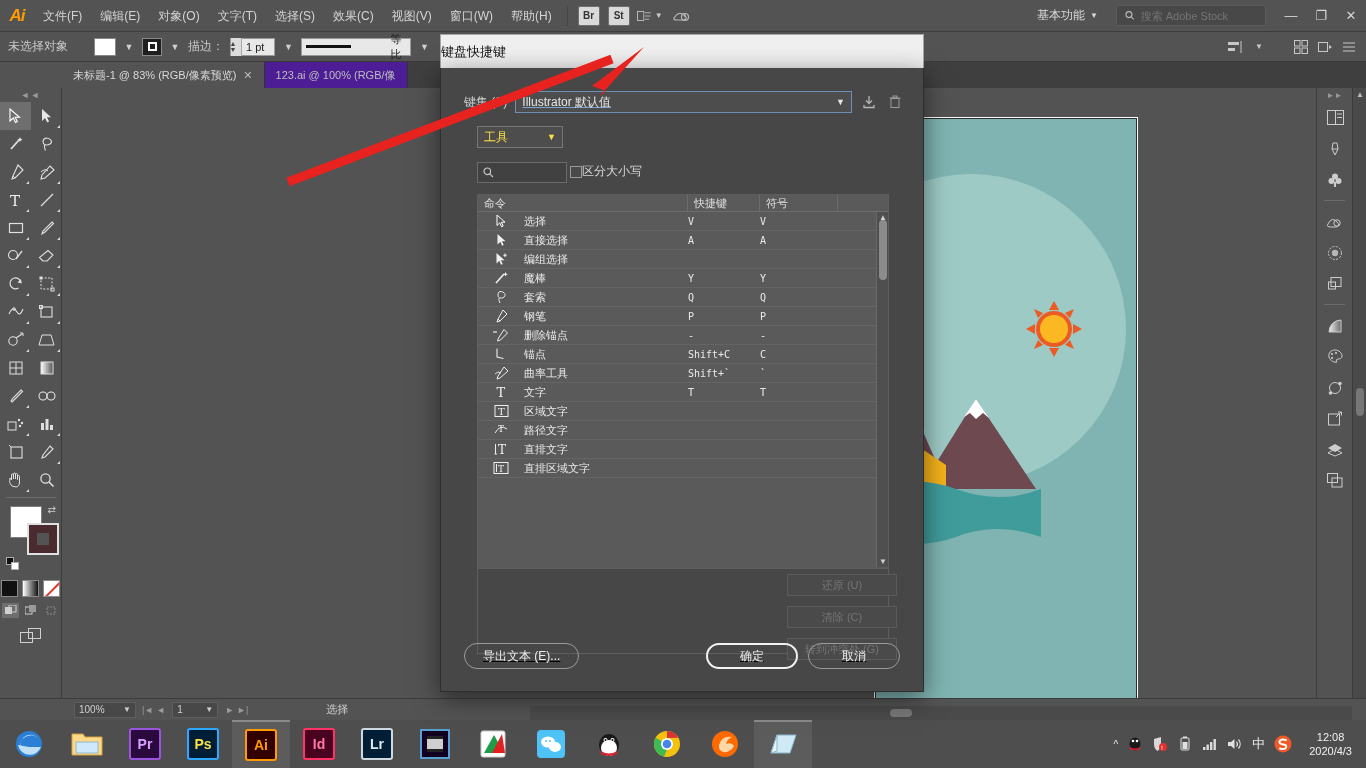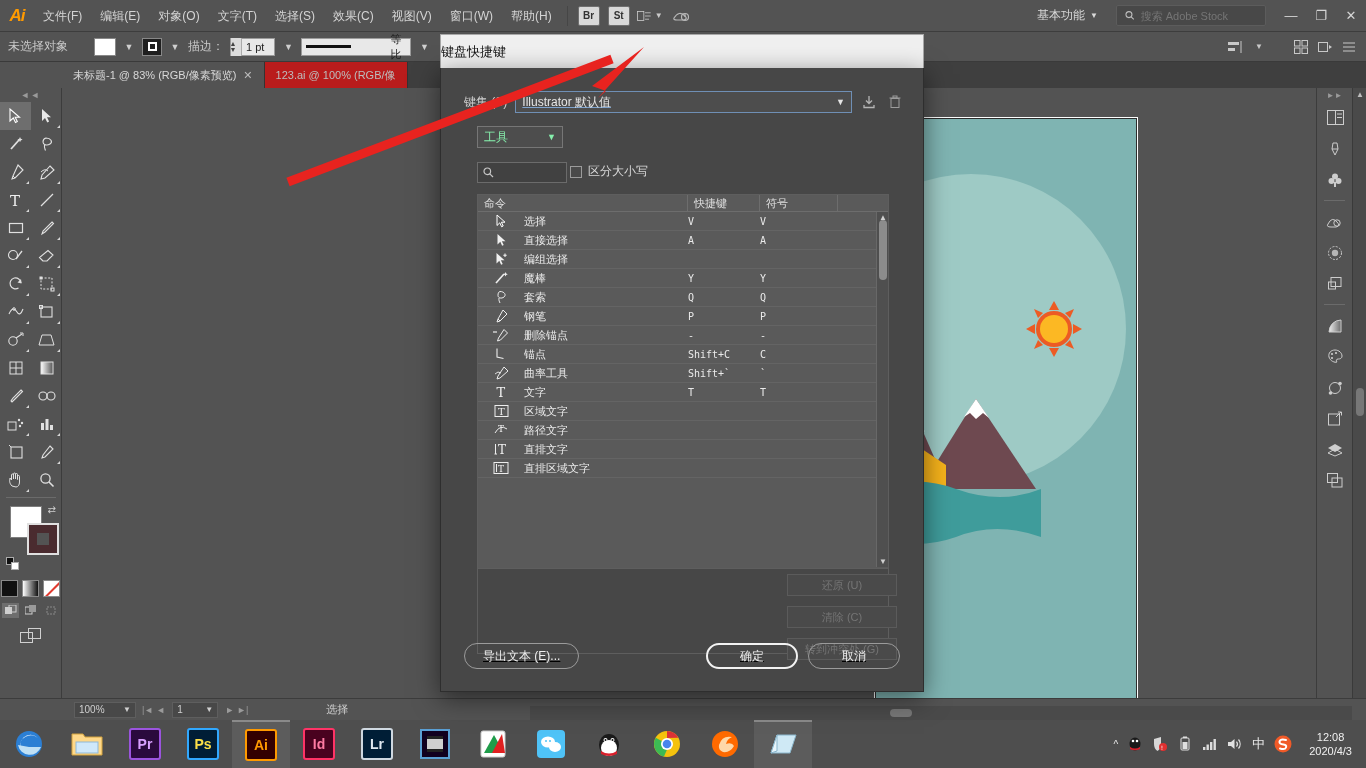--- a/index.html
+++ b/index.html
@@ -104,21 +104,21 @@
 
   
   .tabbar {
     position: absolute; top: 62px; left: 0; width: 1366px; height: 26px;
     background: #3f3f3f; display: flex; align-items: flex-end;
   }
   .tabbar-gutter { width: 62px; height: 26px; background: #535353; }
   .doc-tab {
     display: flex; align-items: center; gap: 7px; height: 26px;
     padding: 0 11px; font-size: 11px; color: #bdbdbd;
-    background: #b91c1c; border-right: 1px solid #333; cursor: default;
+    background: #4c1d95; border-right: 1px solid #333; cursor: default;
     white-space: nowrap;
   }
   .doc-tab.active { background: #535353; color: #d8d8d8; }
   .tab-x { font-size: 11px; color: #bbb; }
 
   
   .toolbar {
     position: absolute; top: 88px; left: 0; width: 62px; height: 622px;
     background: #535353; border-right: 1px solid #3c3c3c;
   }
@@ -280,34 +280,34 @@
     display: flex; align-items: center; justify-content: space-between;
     padding: 0 6px; color: #e6e6e6; font-size: 12px;
   }
   .keyset-select .txt { text-decoration: underline; text-decoration-color:#7fa3cc; }
   .icon-btn { width: 18px; height: 20px; display:flex; align-items:center; justify-content:center; color:#b3b3b3; }
 
   .dlg-cat {
     position: absolute; left: 36px; top: 58px; width: 86px; height: 22px;
     background: #4d4d4d; border: 1px solid #767676;
     display: flex; align-items: center; justify-content: space-between;
-    padding: 0 6px; font-size: 12px; color: #86efac; text-align: center;
+    padding: 0 6px; font-size: 12px; color: #fde047; text-align: center;
   }
   .dlg-search {
     position: absolute; left: 36px; top: 94px; width: 90px; height: 21px;
     background: #414141; border: 1px solid #6b6b6b;
     display: flex; align-items: center; padding: 0 5px; gap: 4px;
   }
   .dlg-search input {
     background: transparent; border: none; outline: none; color: #ddd;
     font-size: 11px; width: 62px; font-family: "Liberation Sans", sans-serif;
   }
   .dlg-case {
     position: absolute; left: 129px; top: 95px; display: flex;
-    align-items: center; gap: 6px; font-size: 12px; color: #d8d8d8;
+    align-items: center; gap: 0; font-size: 12px; color: #d8d8d8;
   }
   .cbx { width: 12px; height: 12px; border: 1px solid #9b9b9b; background: #4a4a4a; }
 
   .dlg-table {
     position: absolute; left: 36px; top: 126px; width: 412px; height: 404px;
     border: 1px solid #5e5e5e; background: #5a5a5a;
   }
   .tbl-head {
     display: flex; height: 17px; background: #5a5a5a;
     border-bottom: 1px solid #6d6d6d; font-size: 11px; color: #e2e2e2;

